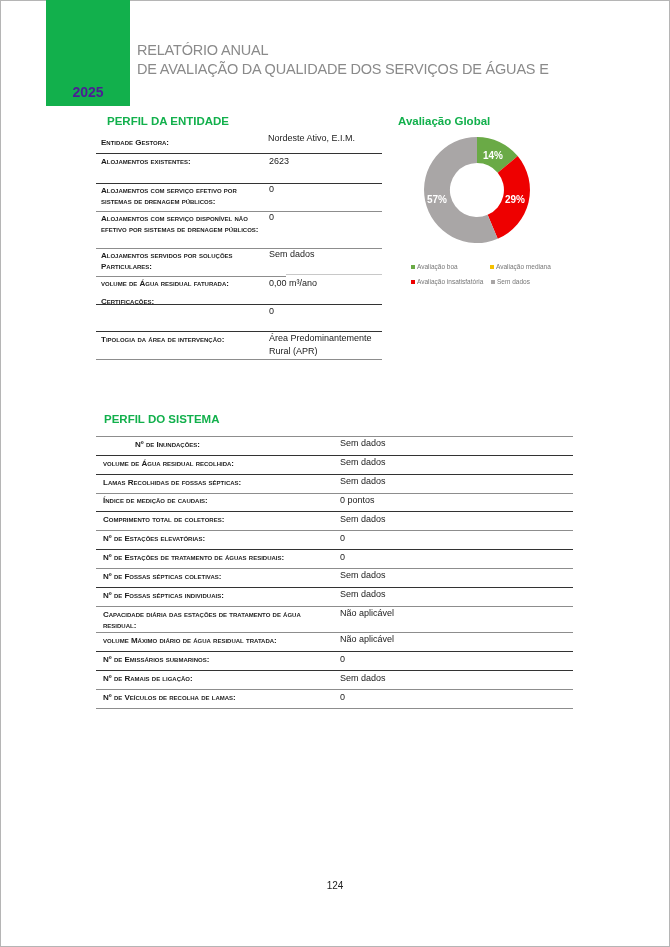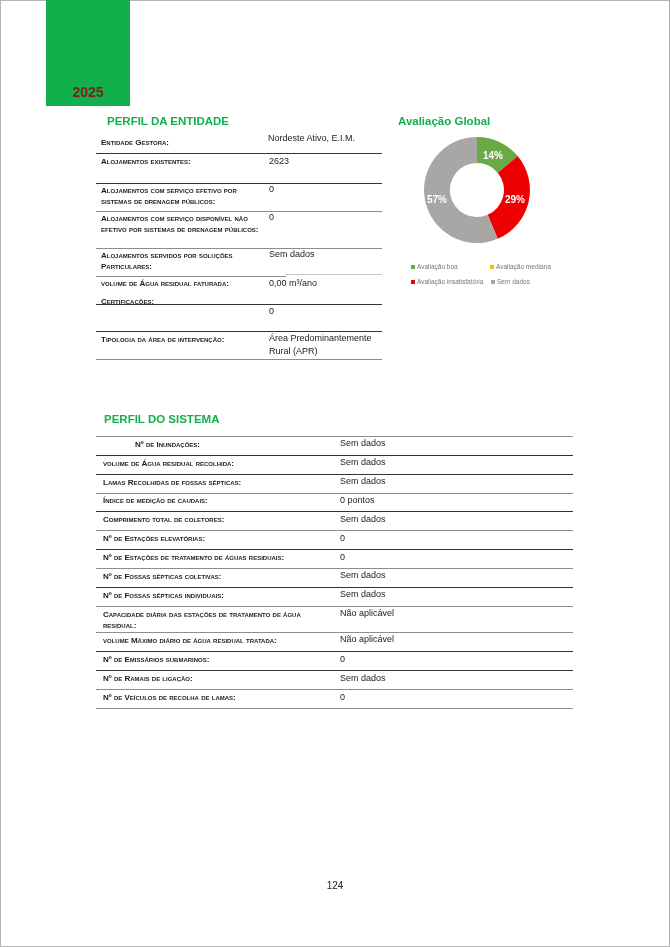--- a/index.html
+++ b/index.html
@@ -1,19 +1,19 @@
 <!DOCTYPE html>
 <html><head>
 <meta charset="utf-8">
 <style>
   html, body { margin:0; padding:0; background:#ffffff; }
   body { width:670px; height:947px; position:relative; overflow:hidden; font-family:"Liberation Sans", sans-serif; color:#222; }
   .page-border { position:absolute; left:0; top:0; width:668px; height:945px; border:1px solid #b5b5b5; }
   .year-box { position:absolute; left:46px; top:0; width:84px; height:106px; background:#12b04c; }
-  .year { position:absolute; left:0; right:0; bottom:6px; text-align:center; color:#7f1d1d; font-weight:bold; font-size:14px; }
+  .year { position:absolute; left:0; right:0; bottom:6px; text-align:center; color:#4c1d95; font-weight:bold; font-size:14px; }
   .title { position:absolute; left:137px; top:41px; color:#8a8a8a; font-size:14.5px; line-height:19px; letter-spacing:-0.2px; }
   .section-title { position:absolute; color:#12b04c; font-weight:bold; font-size:11.5px;padding-left:7px; }
   .rule { position:absolute; height:0; border-top:1.3px solid #333; }
   .rule.light { border-top-color:#8d8d8d; }
   .lbl { position:absolute; font-size:6.6px; font-weight:bold; font-variant:small-caps; line-height:11px; color:#1c1c1c; text-transform:none; }
   .lbl.sc { font-size:8px; }
   .val { position:absolute; font-size:9px; line-height:13px; color:#222; }
   .chart-title { position:absolute; left:398px; top:115px; color:#12b04c; font-weight:bold; font-size:11.5px; }
   .donut { position:absolute; left:424px; top:137px; }
   .legend { position:absolute; font-size:6.5px; color:#777; }
@@ -23,20 +23,22 @@
 </head>
 <body>
 
 <div class="page-border"></div>
 
 <div class="year-box">
   <div class="year">2025</div>
 </div>
 
 <div class="title">
+  <div>RELATÓRIO ANUAL</div>
+  <div>DE AVALIAÇÃO DA QUALIDADE DOS SERVIÇOS DE ÁGUAS E</div>
 </div>
 
 <div class="section-title" style="left:100px;top:115px;">PERFIL DA ENTIDADE</div>
 
 <div>
   <div class="lbl sc" style="left:101px;top:137px;width:160px;">Entidade Gestora:</div>
   <div class="val" style="left:268px;top:132px;">Nordeste Ativo, E.I.M.</div>
   <div class="rule" style="left:96px;top:153px;width:286px;"></div>
 
   <div class="lbl sc" style="left:101px;top:156px;width:160px;">Alojamentos existentes:</div>

